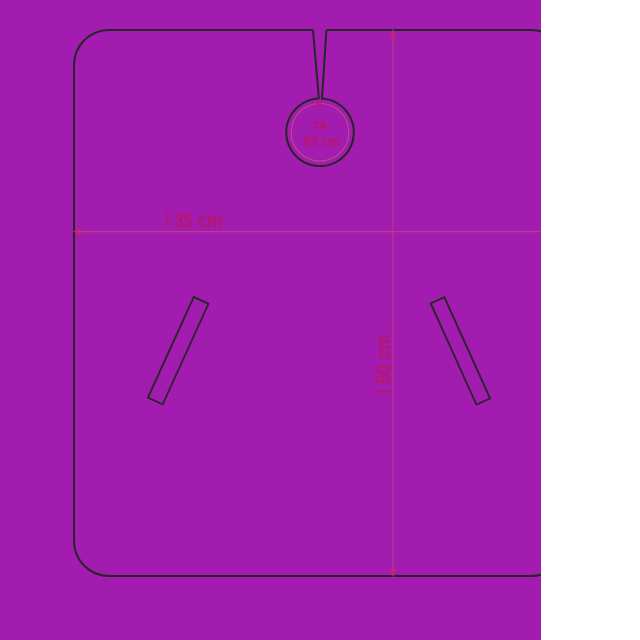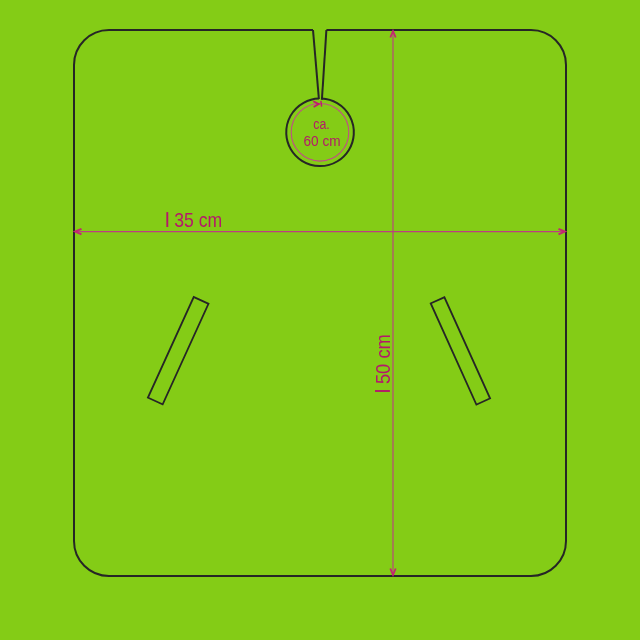--- a/index.html
+++ b/index.html
@@ -1,16 +1,16 @@
 <!DOCTYPE html>
 <html><head>
 <meta charset="utf-8">
 <style>
   html,body{margin:0;padding:0;background:#ffffff;}
-  .page{width:640px;height:640px;position:relative;background:#84cc16;overflow:hidden;}
+  .page{width:541px;height:640px;position:relative;background:#a21caf;overflow:hidden;font-weight:bold;}
   text{font-family:"Liberation Sans",sans-serif;}
 </style>
 </head>
 <body>
 <div class="page">
 <svg style="filter:blur(0.3px)" width="640" height="640" viewBox="0 0 640 640">
 
   <path d="M326.4 30 L531 30 A35 35 0 0 1 566 65 L566 541 A35 35 0 0 1 531 576 L109 576 A35 35 0 0 1 74 541 L74 65 A35 35 0 0 1 109 30 L313 30" fill="none" stroke="#262626" stroke-width="2"></path>
 
   <line x1="313" y1="30" x2="318.9" y2="99" stroke="#262626" stroke-width="2"></line>

